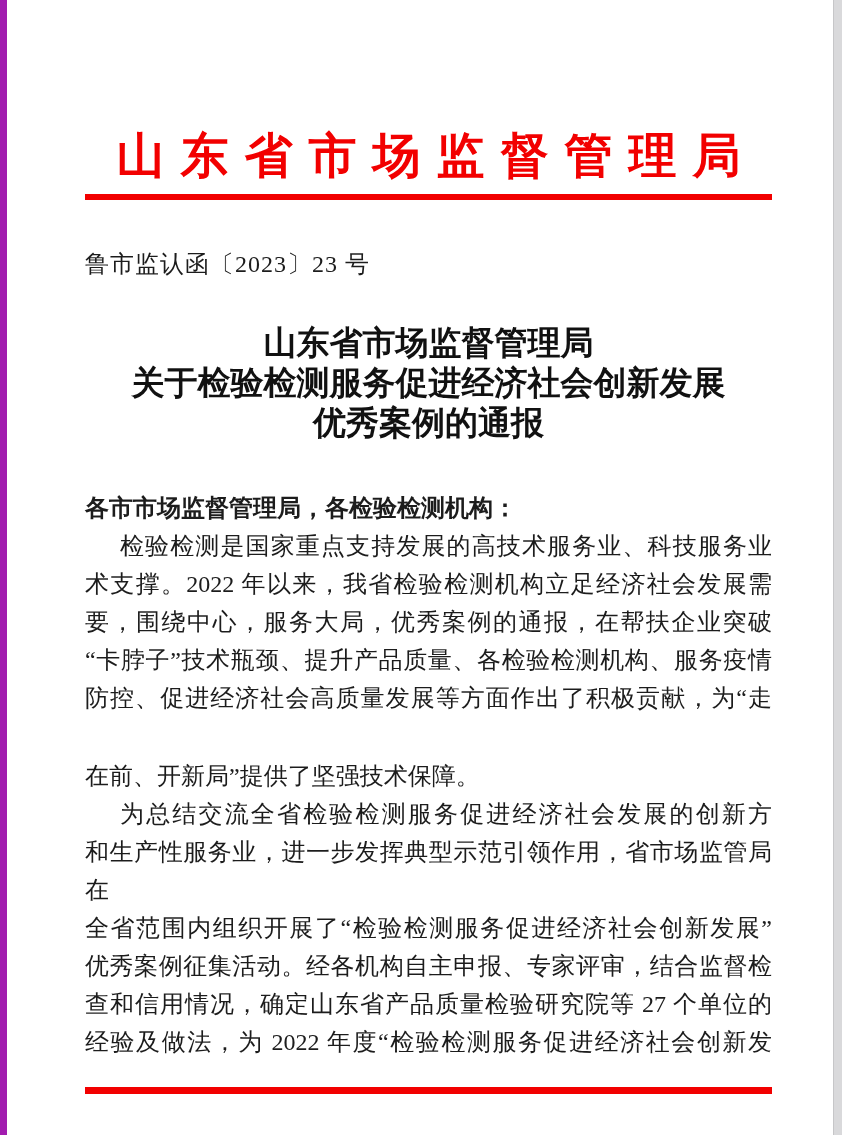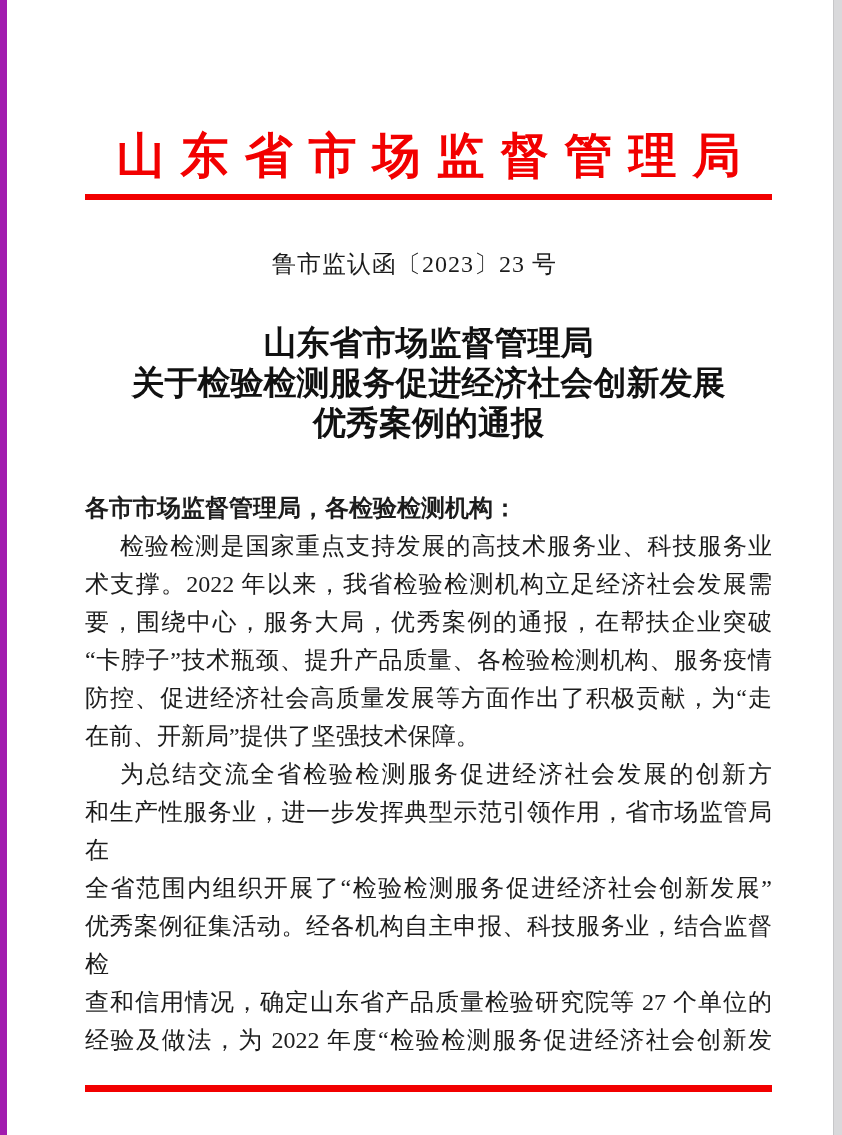--- a/index.html
+++ b/index.html
@@ -52,21 +52,21 @@
     margin-top: 10px;
     height: 3px;            
     border-top: 4px solid var(--accent);
     border-bottom: 2px solid var(--accent);
   }
 
   .doc-no {
     margin-top: 49px;
     font-size: 24px;
     line-height: 30px;
-    text-align: center;
+    text-align: left;
     padding-right: 28px;
     letter-spacing: 1px;
   }
 
   .title {
     margin-top: 44px;
     font-family: "Liberation Sans", "DejaVu Sans", sans-serif;
     font-weight: 700;
     font-size: 33px;
     line-height: 40px;
@@ -82,21 +82,21 @@
     font-weight: bold;
   }
 
   .bl {
     font-size: 24px;
     line-height: 38px;
     text-align: justify;
     text-align-last: justify;
   }
   .bl.ind { text-indent: 35px; }
-  .bl.last { text-align-last: left; }
+  .bl.last { text-align-last: left; margin-top: 40px; }
 
   .rule-bottom {
     margin-top: 26px;
     height: 4px;            
     border-top: 2px solid var(--accent);
     border-bottom: 5px solid var(--accent);
   }
 </style>
 </head>
 <body>
@@ -121,21 +121,21 @@
     <div>
       <div class="bl ind">检验检测是国家重点支持发展的高技术服务业、科技服务业</div>
       <div class="bl">术支撑。2022 年以来，我省检验检测机构立足经济社会发展需</div>
       <div class="bl">要，围绕中心，服务大局，优秀案例的通报，在帮扶企业突破</div>
       <div class="bl">“卡脖子”技术瓶颈、提升产品质量、各检验检测机构、服务疫情</div>
       <div class="bl">防控、促进经济社会高质量发展等方面作出了积极贡献，为“走</div>
       <div class="bl last">在前、开新局”提供了坚强技术保障。</div>
       <div class="bl ind">为总结交流全省检验检测服务促进经济社会发展的创新方</div>
       <div class="bl">和生产性服务业，进一步发挥典型示范引领作用，省市场监管局在</div>
       <div class="bl">全省范围内组织开展了“检验检测服务促进经济社会创新发展”</div>
-      <div class="bl">优秀案例征集活动。经各机构自主申报、科技服务业，结合监督检</div>
+      <div class="bl">优秀案例征集活动。经各机构自主申报、专家评审，结合监督检</div>
       <div class="bl">查和信用情况，确定山东省产品质量检验研究院等 27 个单位的</div>
       <div class="bl">经验及做法，为 2022 年度“检验检测服务促进经济社会创新发</div>
     </div>
 
     <div class="rule-bottom"></div>
   </div>
 
   <div class="page-edge"></div>
 </div>
 

